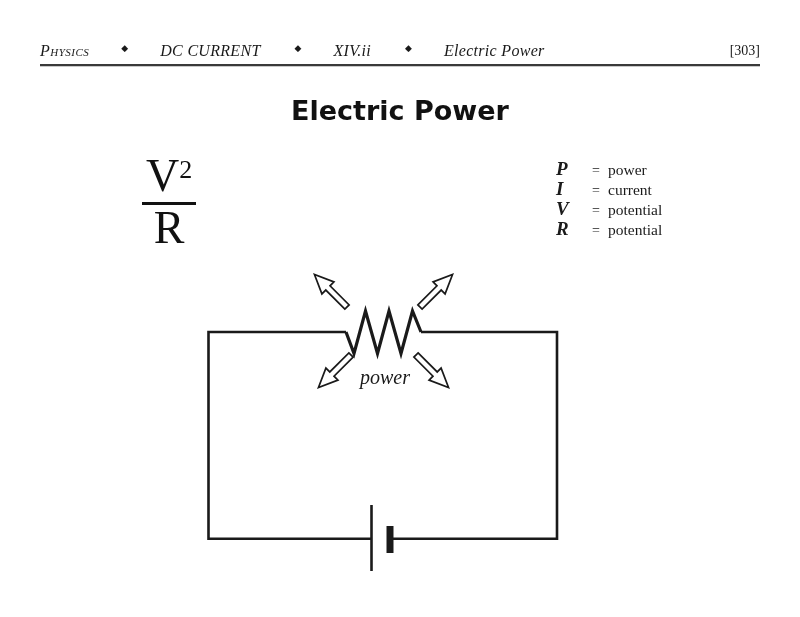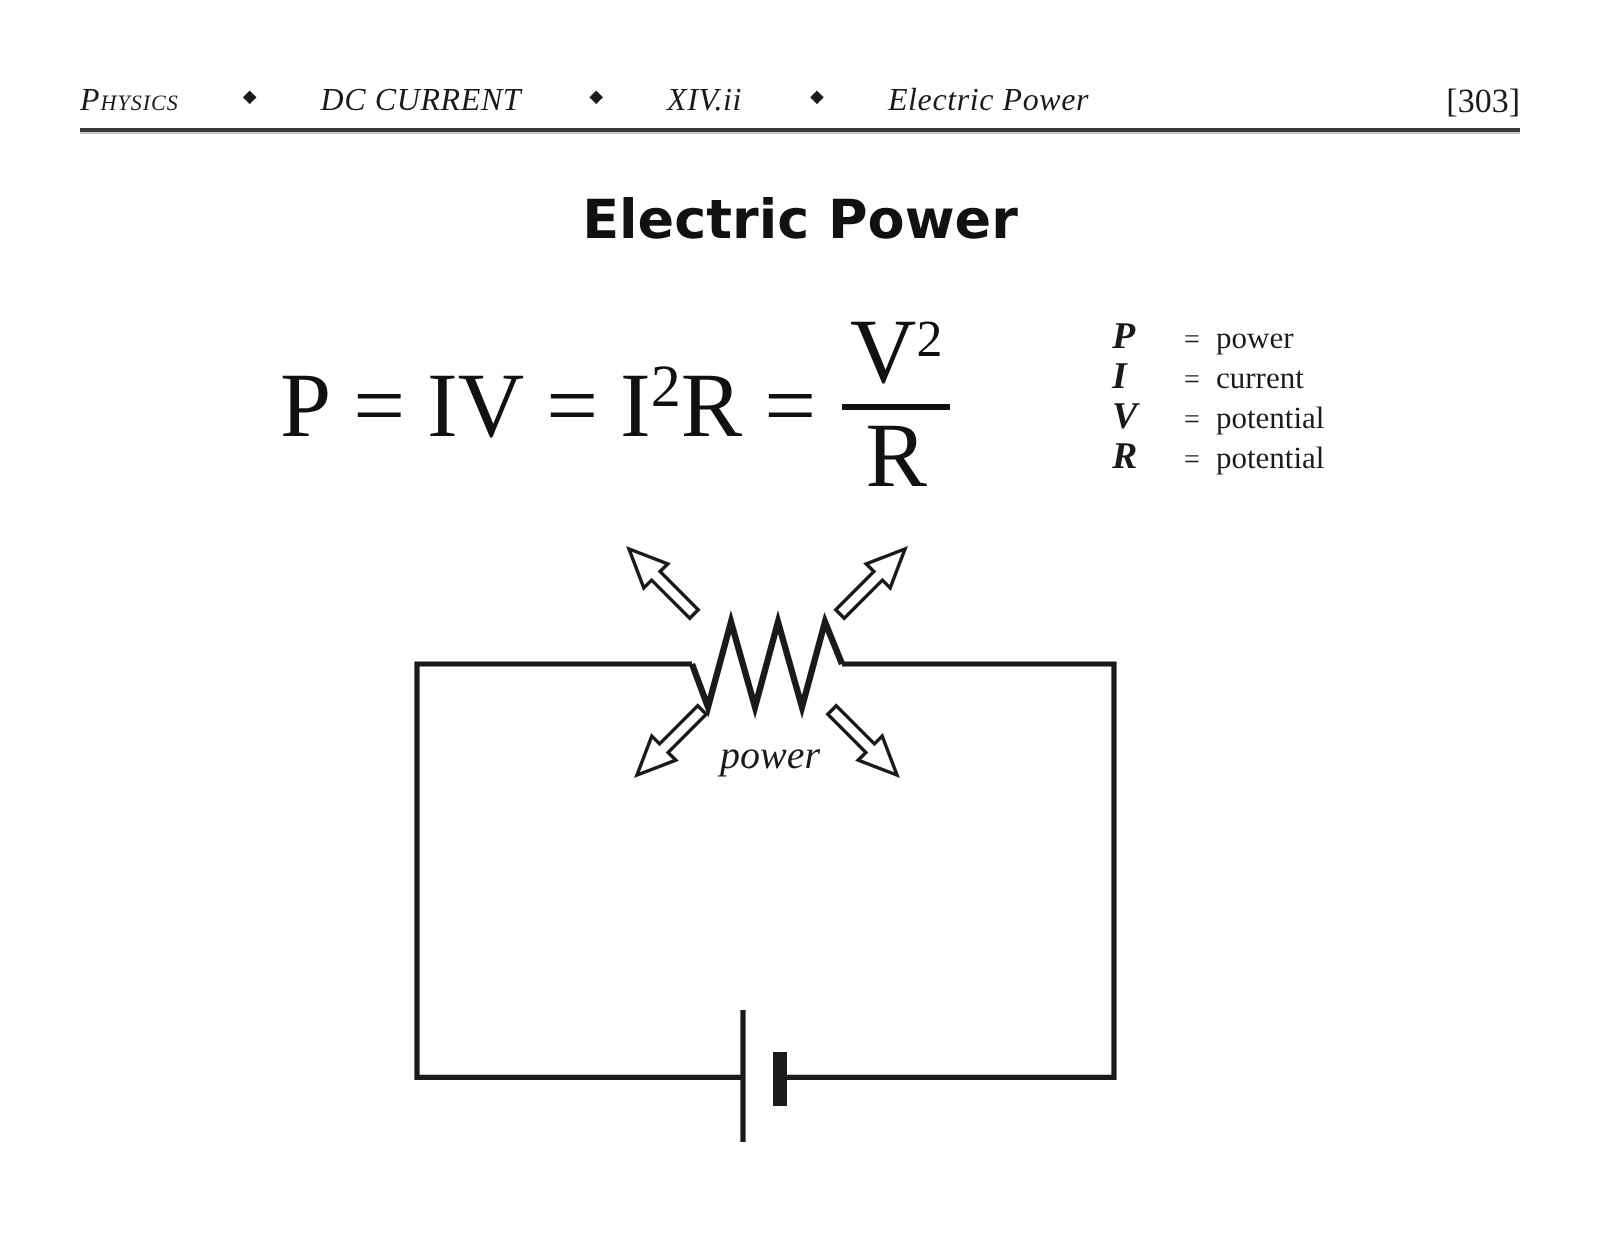--- a/index.html
+++ b/index.html
@@ -11,21 +11,21 @@
 
   
   #running-head {
     position:absolute; left:40px; right:40px; top:40px; height:22px;
     display:flex; align-items:center; font-size:16px; font-style:italic;gap:16px;
   }
   .course { font-variant:small-caps; letter-spacing:0.5px; }
   .sep { font-style:normal; font-size:9px; margin:0 16px; position:relative; top:-3px; }
   .crumb { letter-spacing:0.3px; }
   .crumb + .sep { margin-left:18px; }
-  #page-number { margin-left:auto; font-style:normal; font-size:17px; }
+  #page-number { margin-left:auto; font-style:normal; font-size:14px; }
   #head-rule {
     position:absolute; left:40px; right:40px; top:64px; height:2px;
     background:#3a3a3a; border-bottom:1px solid #c9c9c9;
   }
 
   
   #lesson-title {
     position:absolute; left:0; right:0; top:95px; text-align:center;
     font-family:"DejaVu Sans", sans-serif; font-weight:700; font-size:27px;
     color:#111; letter-spacing:0px;
@@ -74,21 +74,20 @@
     <span class="crumb">XIV.ii</span>
     <span class="sep">◆</span>
     <span class="crumb">Electric Power</span>
     <span id="page-number">[303]</span>
   </div>
   <div id="head-rule"></div>
 
   <div id="lesson-title">Electric Power</div>
 
   <div id="formula">
-    <span class="fline"><span>P</span><span class="eq">=</span><span>IV</span><span class="eq">=</span><span>I</span><sup class="big">2</sup><span>R</span><span class="eq">=</span></span>
     <span class="frac">
       <span class="num"><span>V</span><sup>2</sup></span>
       <span class="bar"></span>
       <span class="den">R</span>
     </span>
   </div>
 
   <div id="legend">
     <div class="legend-row">
       <span class="legend-sym">P</span>

